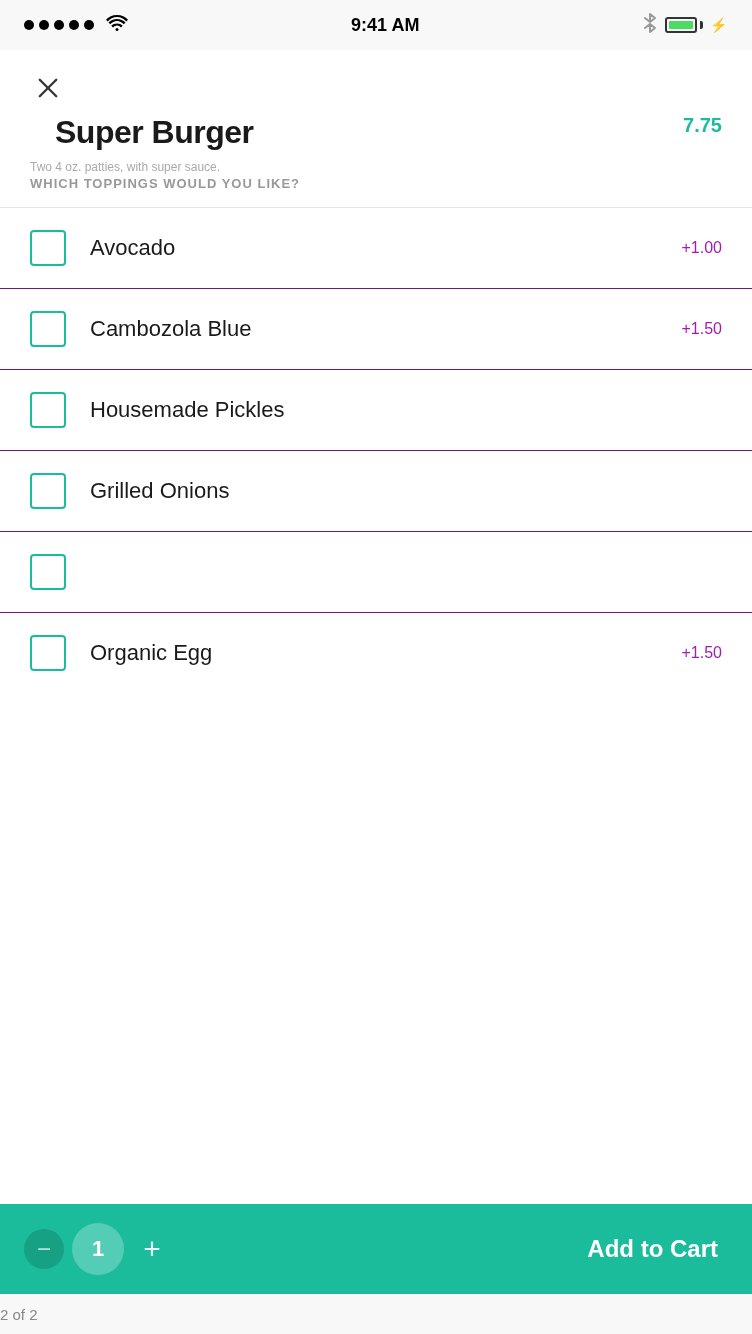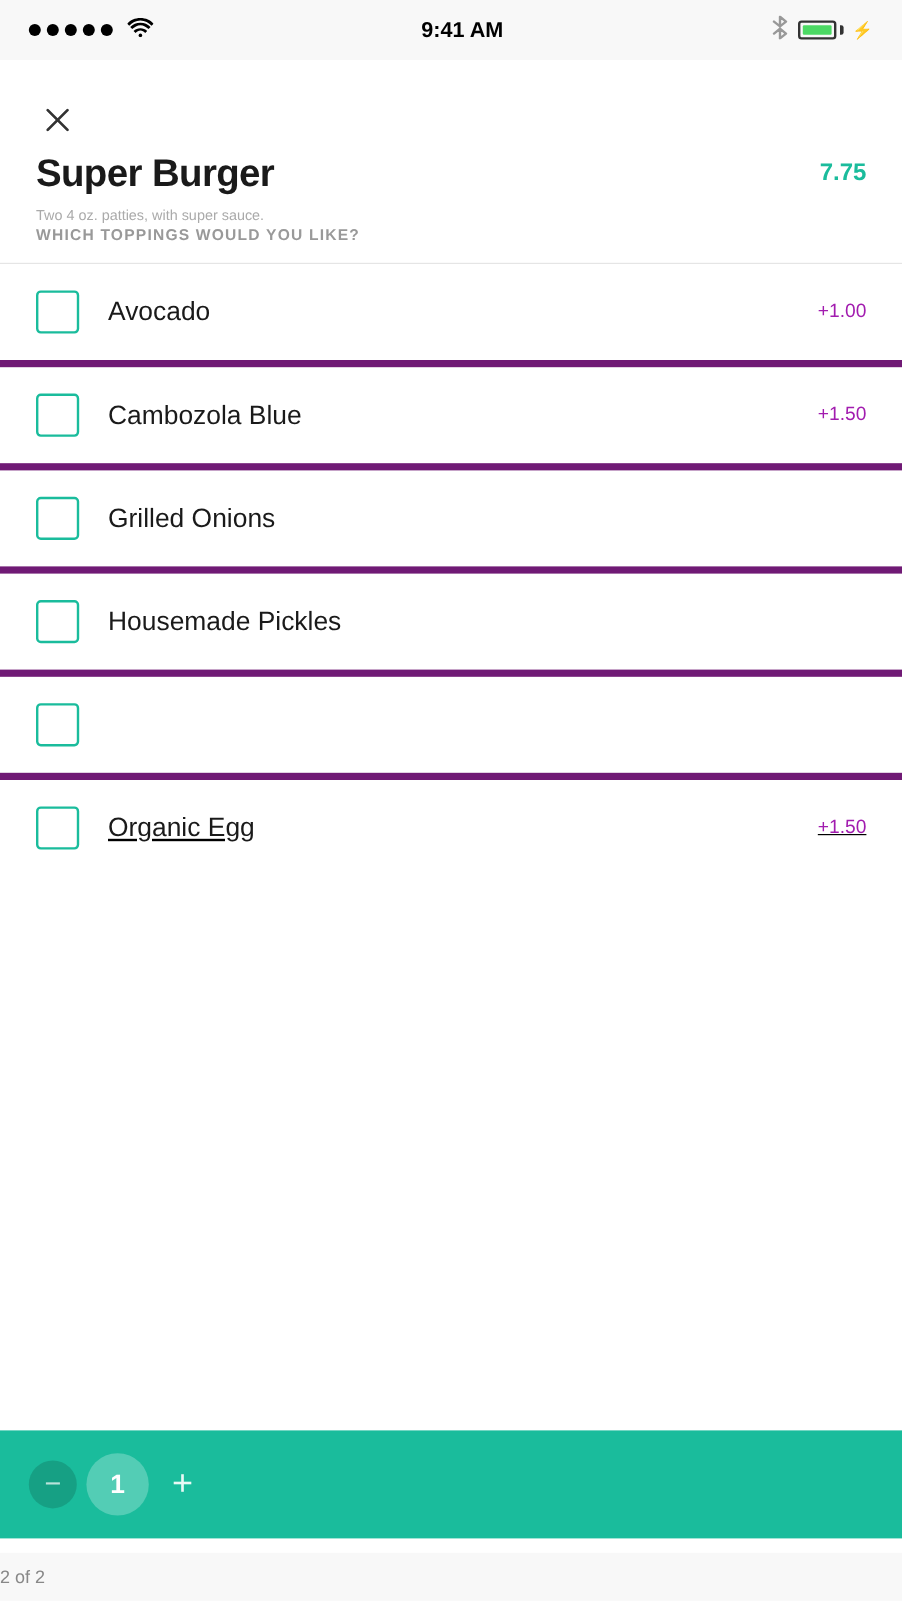--- a/index.html
+++ b/index.html
@@ -14,21 +14,20 @@
       flex-direction: column;
       align-items: center;
     }
 
     .phone-wrapper {
       width: 752px;
       min-height: 1334px;
       background: #ffffff;
       display: flex;
       flex-direction: column;
-      gap: 12px;
     }
 
     
     .status-bar {
       width: 100%;
       height: 50px;
       background: #f8f8f8;
       display: flex;
       align-items: center;
       justify-content: space-between;
@@ -138,22 +137,23 @@
     }
 
     .close-btn svg {
       width: 22px;
       height: 22px;
     }
 
     .title-row {
       display: flex;
       justify-content: space-between;
-      align-items: center;
+      align-items: flex-start;
       margin-bottom: 8px;
+      margin-left: 25px;
     }
 
     .item-title {
       font-size: 32px;
       font-weight: 700;
       color: #1a1a1a;
       letter-spacing: -0.5px;
     }
 
     .item-price {
@@ -187,27 +187,26 @@
     
     .toppings-list {
       flex: 1;
       overflow-y: auto;
     }
 
     .topping-row {
       display: flex;
       align-items: center;
       padding: 22px 30px;
-      border-bottom: 6px solid #701a75;
+      border-bottom: 1px solid #701a75;
       cursor: pointer;
     }
 
     .topping-row:last-child {
       border-bottom: none;
-      text-decoration: underline;
     }
 
     .checkbox {
       width: 36px;
       height: 36px;
       border: 2.5px solid #1abc9c;
       border-radius: 4px;
       flex-shrink: 0;
       margin-right: 24px;
       background: #fff;
@@ -384,25 +383,25 @@
           <span class="topping-name">Avocado</span>
           <span class="topping-price">+1.00</span>
         </div>
         <div class="topping-row">
           <div class="checkbox"></div>
           <span class="topping-name">Cambozola Blue</span>
           <span class="topping-price">+1.50</span>
         </div>
         <div class="topping-row">
           <div class="checkbox"></div>
+          <span class="topping-name">Housemade Pickles</span>
+        </div>
+        <div class="topping-row">
+          <div class="checkbox"></div>
           <span class="topping-name">Grilled Onions</span>
-        </div>
-        <div class="topping-row">
-          <div class="checkbox"></div>
-          <span class="topping-name">Housemade Pickles</span>
         </div>
         <div class="topping-row">
           <div class="checkbox"></div>
         </div>
         <div class="topping-row">
           <div class="checkbox"></div>
           <span class="topping-name">Organic Egg</span>
           <span class="topping-price">+1.50</span>
         </div>
       </div>
@@ -410,19 +409,20 @@
   </div>
 
   <div class="bottom-bar">
     <div class="quantity-control">
       <button class="qty-btn">−</button>
       <div class="qty-bubble">
         <span class="qty-value">1</span>
       </div>
       <button class="qty-plus">+</button>
     </div>
+    <button class="add-to-cart-btn">Add to Cart</button>
   </div>
 
   <div class="page-indicator">
     <span class="page-indicator-text">2 of 2</span>
   </div>
 
 </div>
 
 </body></html>

